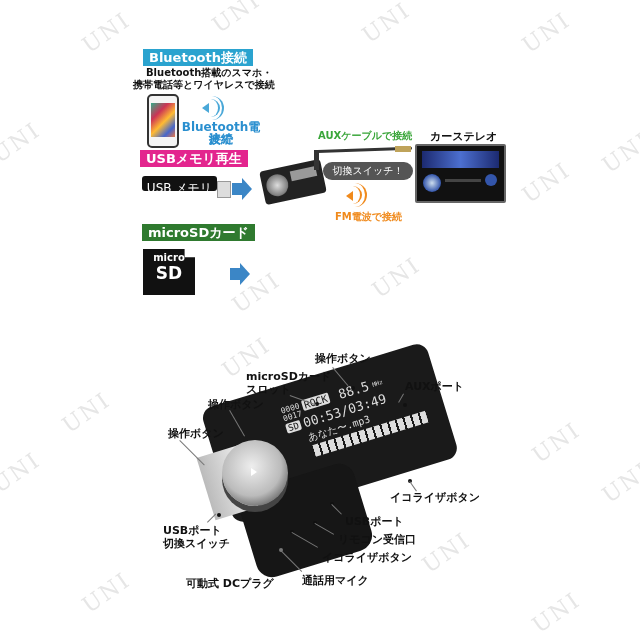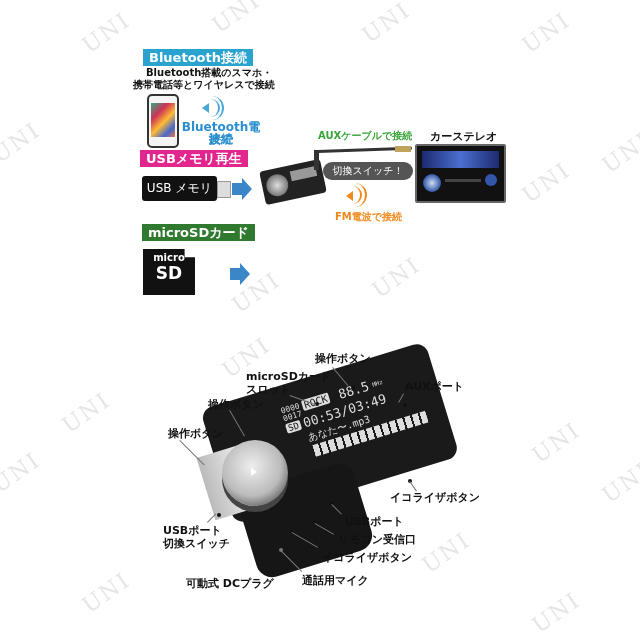--- a/index.html
+++ b/index.html
@@ -52,21 +52,21 @@
 
   <div class="abs" style="left:200px;top:96px;width:24px;height:24px;">
     <div style="position:absolute;left:2px;top:7px;width:0;height:0;border-top:5px solid transparent;border-bottom:5px solid transparent;border-right:7px solid #4aa8d8;"></div>
     <div style="position:absolute;left:6px;top:3px;width:12px;height:18px;border-right:2px solid #4aa8d8;border-radius:0 12px 12px 0;"></div>
     <div style="position:absolute;left:8px;top:0px;width:14px;height:24px;border-right:2px solid #4aa8d8;border-radius:0 14px 14px 0;"></div>
   </div>
   <div class="abs blue-txt" style="left:176px;top:121px;width:90px">Bluetooth電波で</div>
   <div class="abs blue-txt" style="left:176px;top:133px;width:90px">接続</div>
 
   <div class="pill usb" style="left:140px;top:150px">USBメモリ再生</div>
-  <div class="abs" style="left:142px;top:176px;width:75px;height:25px;background:#111;border-radius:3px;color:#fff;font-size:12px;line-height:25px;text-align:center;">
+  <div class="abs" style="left:142px;top:176px;width:75px;height:15px;background:#111;border-radius:3px;color:#fff;font-size:12px;line-height:25px;text-align:center;">
     <span>USB メモリ</span>
   </div>
   <div class="abs" style="left:217px;top:181px;width:12px;height:15px;background:#ddd;border:1px solid #999;"></div>
   <div class="abs" style="left:232px;top:183px;width:10px;height:12px;background:#3b86c6;"></div>
   <div class="abs" style="left:242px;top:178px;width:0;height:0;border-top:11px solid transparent;border-bottom:11px solid transparent;border-left:10px solid #3b86c6;"></div>
 
   <div class="pill sd" style="left:142px;top:224px">microSDカード</div>
   <div class="abs" style="left:143px;top:249px;width:52px;height:46px;background:#111;clip-path:polygon(0 0,80% 0,80% 18%,100% 18%,100% 100%,0 100%);color:#fff;text-align:center;">
     <div style="font-size:10px;font-weight:bold;line-height:12px;margin-top:3px;">micro</div>
     <div style="font-size:17px;font-weight:bold;line-height:19px;">SD</div>

